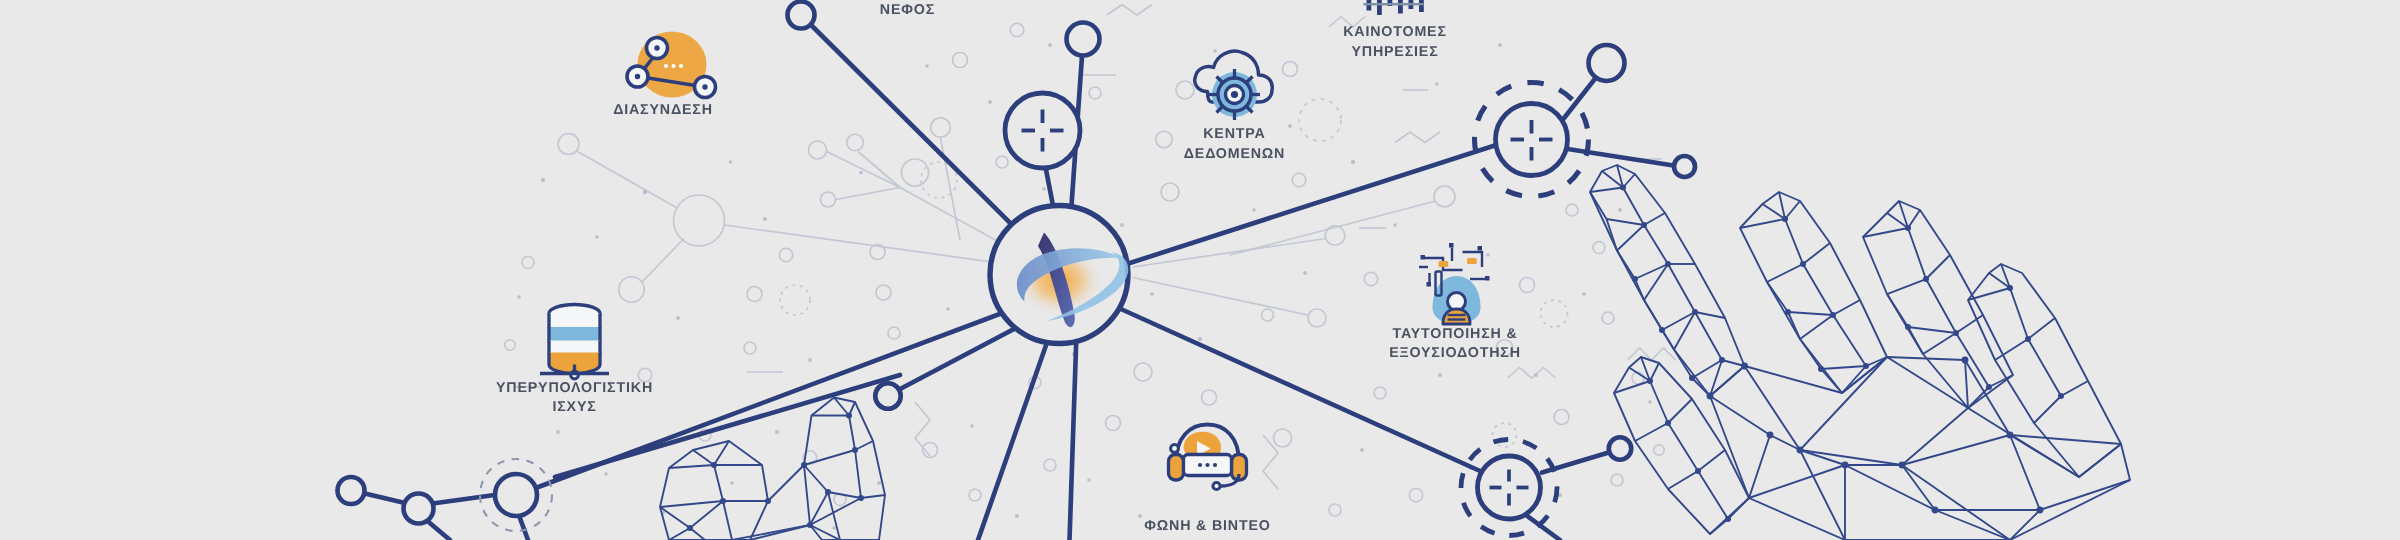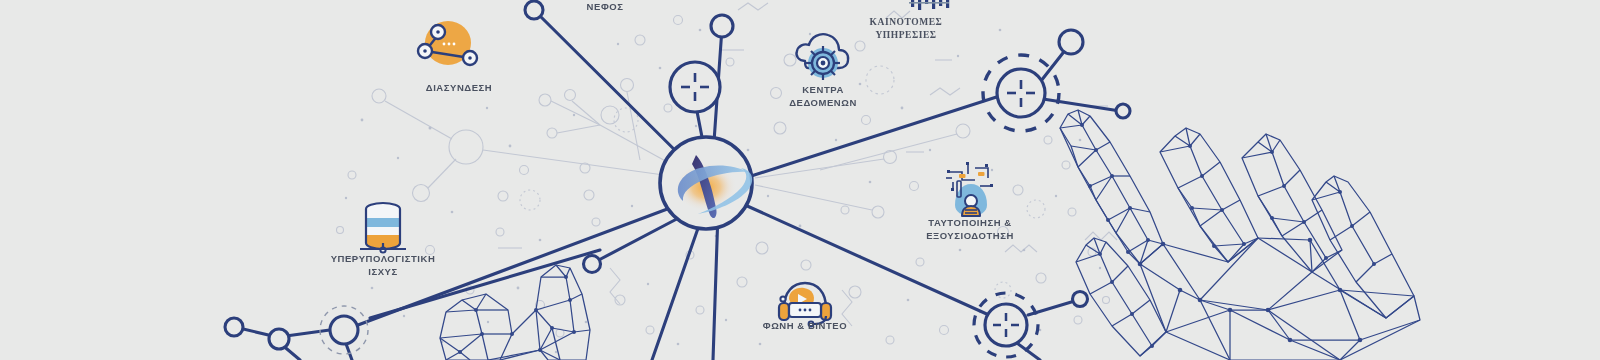--- a/index.html
+++ b/index.html
@@ -558,32 +558,32 @@
           <circle cx="482" cy="334" r="2"></circle>
         <circle cx="460" cy="352" r="2"></circle>
           <circle cx="512" cy="334" r="2"></circle>
         <circle cx="536" cy="310" r="2"></circle>
           <circle cx="540" cy="350" r="2"></circle>
       </g>
 
     </g>
   </svg>
 
-  <div class="lbl" style="left:389px;top:68px;width:140px;margin-top:14px;">ΔΙΑΣΥΝΔΕΣΗ</div>
+  <div class="lbl" style="left:372px;top:68px;width:140px;">ΔΙΑΣΥΝΔΕΣΗ</div>
 
   <div class="lbl" style="left:535px;top:-12px;width:140px;">ΥΠΟΛΟΓΙΣΤΙΚΟ
 ΝΕΦΟΣ</div>
 
-  <div class="lbl" style="left:836px;top:16px;width:140px;font-family:Liberation Serif, serif;">ΚΑΙΝΟΤΟΜΕΣ
+  <div class="lbl" style="left:860px;top:16px;width:140px;">ΚΑΙΝΟΤΟΜΕΣ
 ΥΠΗΡΕΣΙΕΣ</div>
 
   <div class="lbl" style="left:753px;top:84px;width:140px;text-align:center;">ΚΕΝΤΡΑ
 ΔΕΔΟΜΕΝΩΝ</div>
 
   <div class="lbl" style="left:303px;top:253px;width:160px;">ΥΠΕΡΥΠΟΛΟΓΙΣΤΙΚΗ
 ΙΣΧΥΣ</div>
 
   <div class="lbl" style="left:890px;top:217px;width:160px;">ΤΑΥΤΟΠΟΙΗΣΗ &amp;
 ΕΞΟΥΣΙΟΔΟΤΗΣΗ</div>
 
-  <div class="lbl" style="left:735px;top:320px;width:140px;">ΦΩΝΗ &amp; ΒΙΝΤΕΟ</div>
+  <div class="lbl" style="left:735px;top:345px;width:140px;">ΦΩΝΗ &amp; ΒΙΝΤΕΟ</div>
 
 </div>
 
 </body></html>

